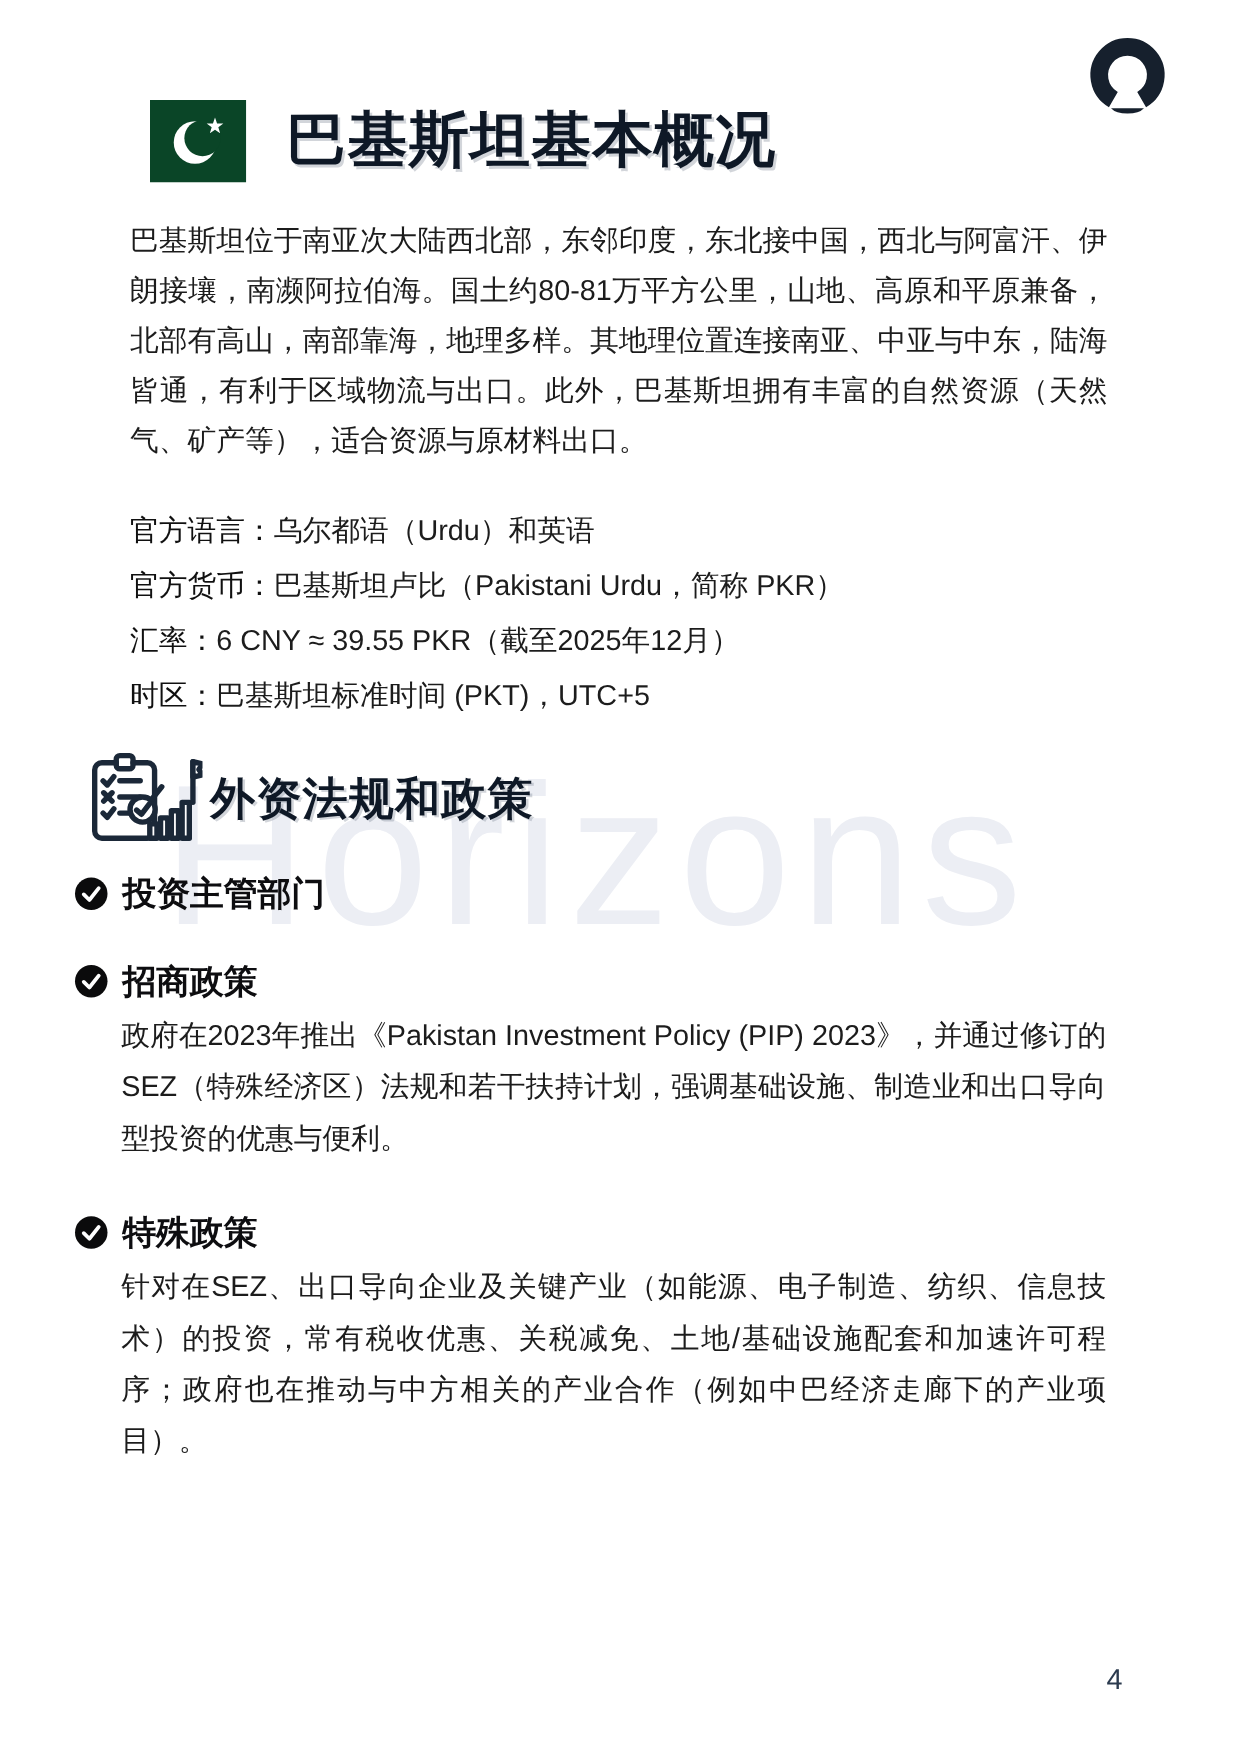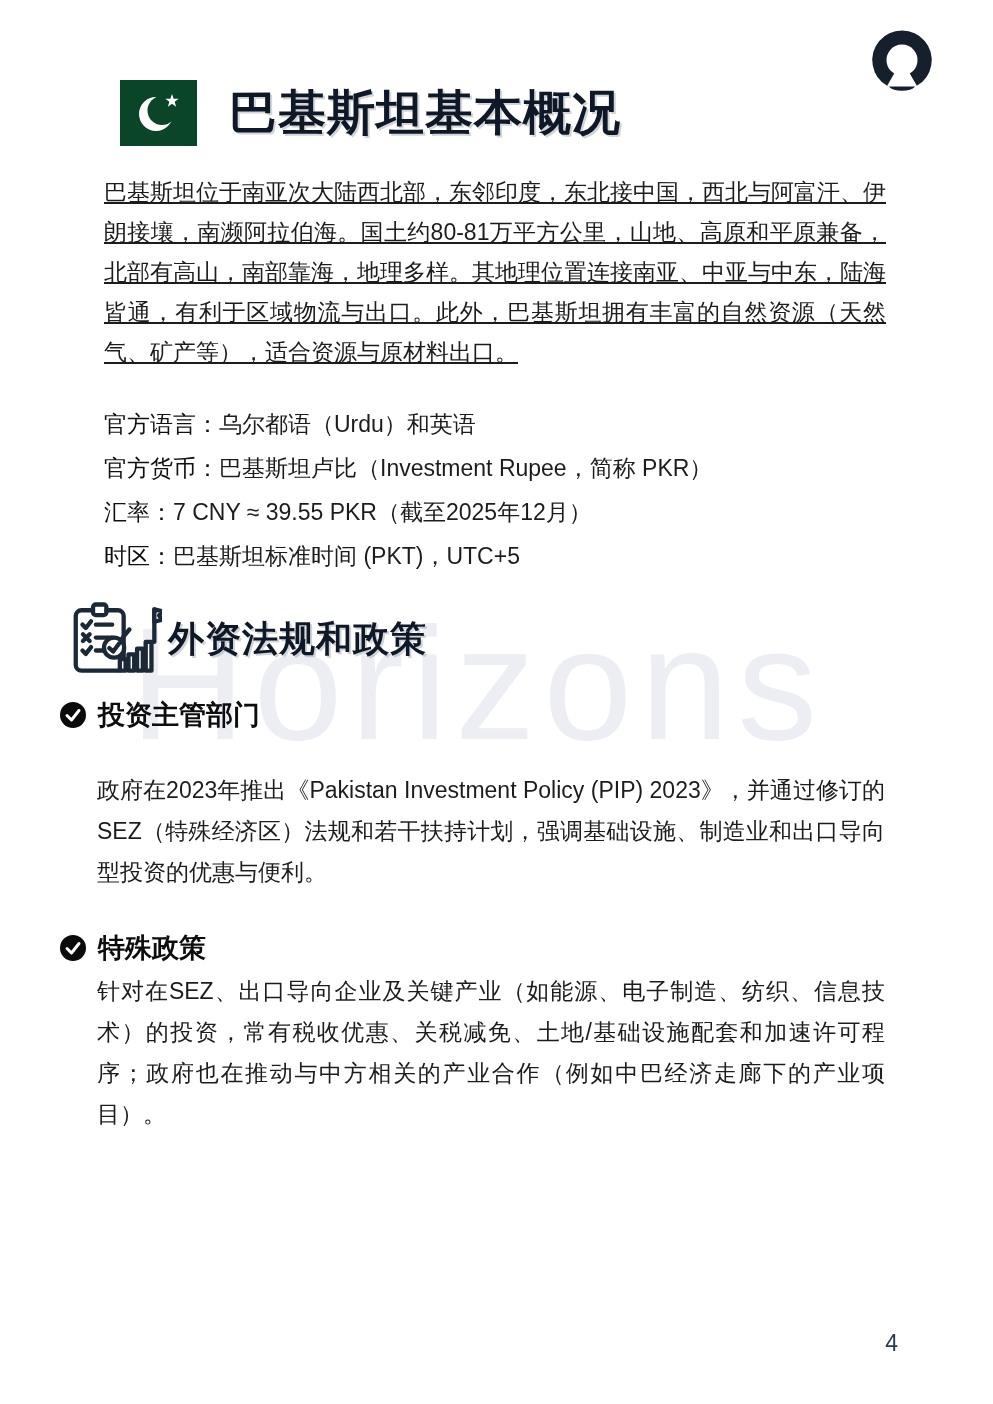--- a/index.html
+++ b/index.html
@@ -56,21 +56,20 @@
     text-shadow: 2px 2px 0 rgba(125,135,150,0.35);
     line-height: 1.1;
   }
 
   .intro {
     margin: 26px 107px 0 104px;
     font-size: 23px;
     line-height: 40px;
     text-align: justify;
     color: #1c1c1c;
-    text-decoration: underline;
   }
 
   .facts {
     margin: 30px 107px 0 104px;
     font-size: 23px;
     line-height: 44px;
   }
   .fact-label { font-weight: 400; color: #101010; }
   .fact-value { color: #1c1c1c; }
 
@@ -154,24 +153,24 @@
       <h1 class="doc-title">巴基斯坦基本概况</h1>
     </div>
 
     <p class="intro">巴基斯坦位于南亚次大陆西北部，东邻印度，东北接中国，西北与阿富汗、伊朗接壤，南濒阿拉伯海。国土约80-81万平方公里，山地、高原和平原兼备，北部有高山，南部靠海，地理多样。其地理位置连接南亚、中亚与中东，陆海皆通，有利于区域物流与出口。此外，巴基斯坦拥有丰富的自然资源（天然气、矿产等），适合资源与原材料出口。</p>
 
     <div class="facts">
       <div class="fact-row">
         <span class="fact-label">官方语言：</span><span class="fact-value">乌尔都语（Urdu）和英语</span>
       </div>
       <div class="fact-row">
-        <span class="fact-label">官方货币：</span><span class="fact-value">巴基斯坦卢比（Investment Rupee，简称 PKR）</span>
-      </div>
-      <div class="fact-row">
-        <span class="fact-label">汇率：</span><span class="fact-value">7 CNY ≈ 39.55 PKR（截至2025年12月）</span>
+        <span class="fact-label">官方货币：</span><span class="fact-value">巴基斯坦卢比（Pakistani Urdu，简称 PKR）</span>
+      </div>
+      <div class="fact-row">
+        <span class="fact-label">汇率：</span><span class="fact-value">6 CNY ≈ 39.55 PKR（截至2025年12月）</span>
       </div>
       <div class="fact-row">
         <span class="fact-label">时区：</span><span class="fact-value">巴基斯坦标准时间 (PKT)，UTC+5</span>
       </div>
     </div>
 
     <div class="section-header">
       <span class="section-icon">
         <svg viewBox="0 0 96 78" xmlns="http://www.w3.org/2000/svg" fill="none" stroke="#1b2838" stroke-width="4.5" stroke-linecap="round" stroke-linejoin="round">
           <path d="M24 9 H12 a6 6 0 0 0 -6 6 v51 a6 6 0 0 0 6 6 h38 a6 6 0 0 0 6 -6 V15 a6 6 0 0 0 -6 -6 H38"></path>
@@ -203,20 +202,29 @@
           <svg viewBox="0 0 28 28" xmlns="http://www.w3.org/2000/svg">
             <circle cx="14" cy="14" r="13" fill="#0b0b0c"></circle>
             <polyline points="8,14.5 12.5,19 20,9.5" fill="none" stroke="#ffffff" stroke-width="3" stroke-linecap="round" stroke-linejoin="round"></polyline>
           </svg>
         </span>
         <h3 class="sub-title">投资主管部门</h3>
       </div>
     </section>
 
     <section class="subsection">
+      <div class="sub-head">
+        <span class="check-icon">
+          <svg viewBox="0 0 28 28" xmlns="http://www.w3.org/2000/svg">
+            <circle cx="14" cy="14" r="13" fill="#0b0b0c"></circle>
+            <polyline points="8,14.5 12.5,19 20,9.5" fill="none" stroke="#ffffff" stroke-width="3" stroke-linecap="round" stroke-linejoin="round"></polyline>
+          </svg>
+        </span>
+        <h3 class="sub-title">招商政策</h3>
+      </div>
       <p class="sub-body">政府在2023年推出《Pakistan Investment Policy (PIP) 2023》，并通过修订的SEZ（特殊经济区）法规和若干扶持计划，强调基础设施、制造业和出口导向型投资的优惠与便利。</p>
     </section>
 
     <section class="subsection">
       <div class="sub-head">
         <span class="check-icon">
           <svg viewBox="0 0 28 28" xmlns="http://www.w3.org/2000/svg">
             <circle cx="14" cy="14" r="13" fill="#0b0b0c"></circle>
             <polyline points="8,14.5 12.5,19 20,9.5" fill="none" stroke="#ffffff" stroke-width="3" stroke-linecap="round" stroke-linejoin="round"></polyline>
           </svg>

